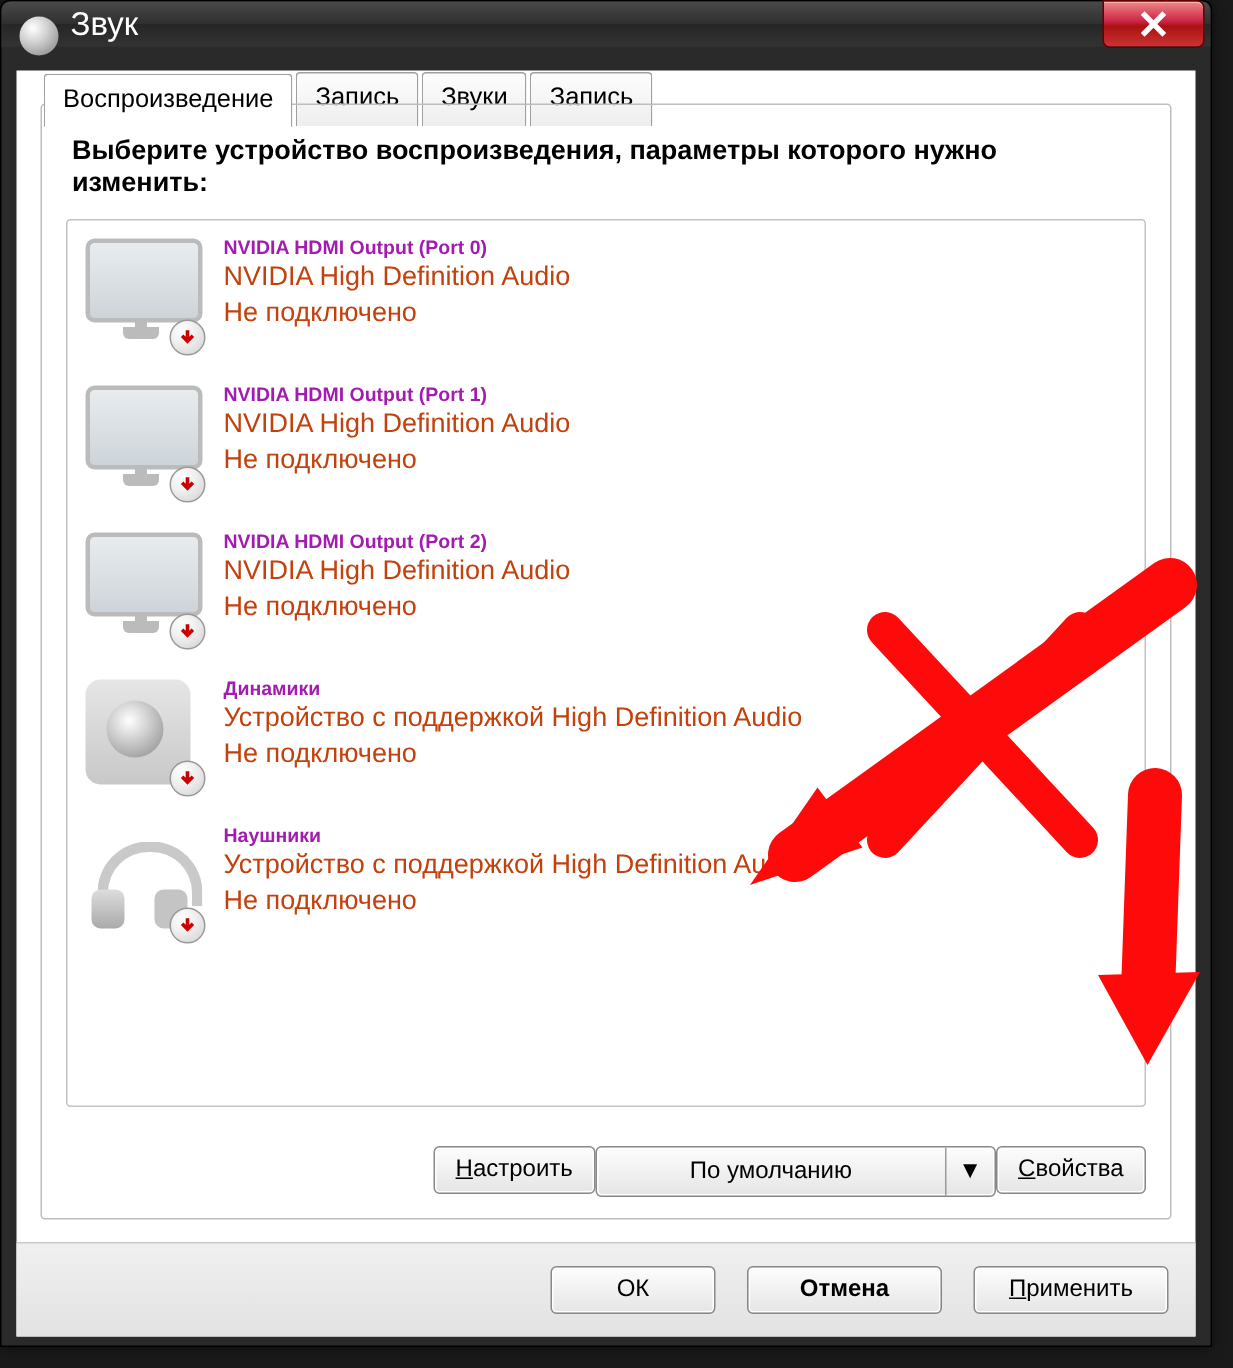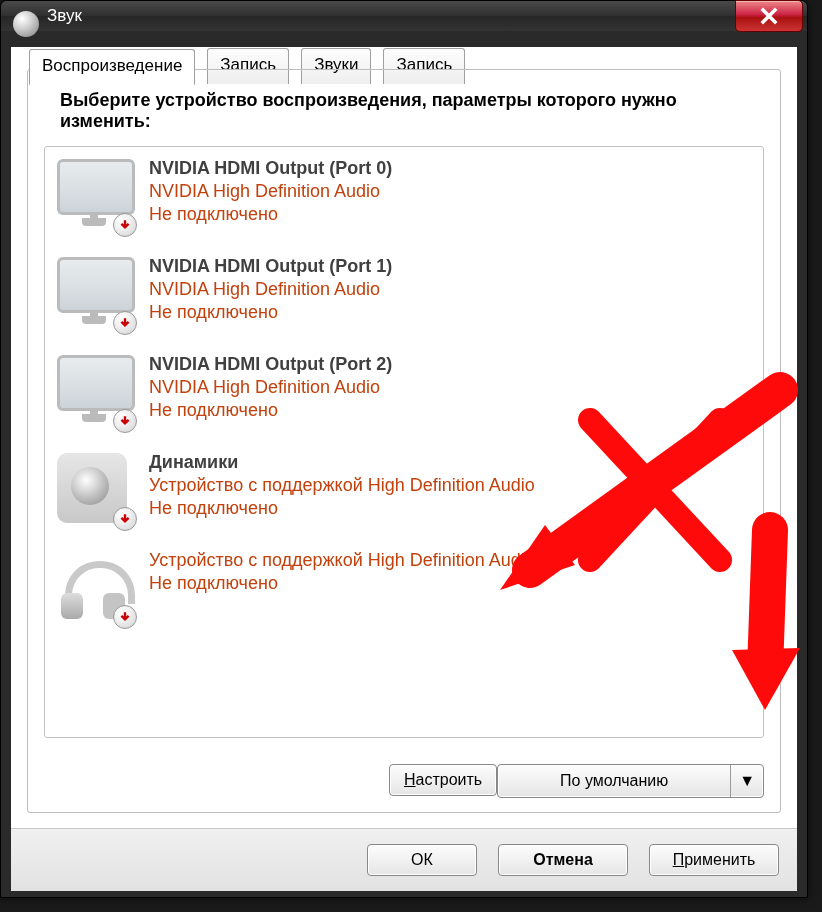--- a/index.html
+++ b/index.html
@@ -1,41 +1,41 @@
 <!DOCTYPE html>
 <html><head>
 <meta charset="utf-8">
 <style>
   body{margin:0;background:#1a1a1a;font-family:"Segoe UI",Tahoma,sans-serif;font-size:15px;color:#000}
   .outer{width:822px;height:912px;position:relative;overflow:hidden;background:#1a1a1a}
   .win{position:absolute;top:0;left:0;right:14px;bottom:14px;background:#2a2a2a;border:1px solid #000;border-radius:6px 6px 0 0;box-shadow:0 0 8px rgba(0,0,0,.6)}
-  .titlebar{height:30px;background:linear-gradient(#4a4a4a,#2f2f2f 50%,#262626 50%,#333);border-radius:6px 6px 0 0;position:relative;display:flex;align-items:center;padding-left:46px;color:#fff;font-size:17px}
+  .titlebar{height:30px;background:linear-gradient(#4a4a4a,#2f2f2f 50%,#262626 50%,#333);border-radius:6px 6px 0 0;position:relative;display:flex;align-items:center;padding-left:46px;color:#fff;font-size:22px}
   .titlebar .sysicon{position:absolute;left:12px;top:10px;width:26px;height:26px;border-radius:50%;background:radial-gradient(circle at 35% 30%,#fff,#cfcfcf 40%,#8a8a8a 90%)}
   .closebtn{position:absolute;right:4px;top:-1px;width:66px;height:30px;background:linear-gradient(#e88,#c24 45%,#a11 55%,#c33);border:1px solid #600;border-radius:0 5px 5px 5px;display:flex;align-items:center;justify-content:center;box-shadow:inset 0 1px 0 rgba(255,255,255,.4)}
   .closebtn svg{width:18px;height:18px}
   .client{position:absolute;top:46px;left:10px;right:10px;bottom:6px;background:#fff}
   .tab-inner{position:absolute;top:22px;left:16px;right:16px;bottom:78px;border:1px solid #bdbdbd;border-radius:3px;padding:18px 16px 16px}
   .tabs{position:absolute;left:18px;top:0;display:flex}
-  .tab{border:1px solid #9f9f9f;border-bottom:none;background:linear-gradient(#fdfdfd,#eee);padding:6px 12px 8px;font-size:17px;margin-right:12px;border-radius:3px 3px 0 0;position:relative;top:1px}
+  .tab{border:1px solid #9f9f9f;border-bottom:none;background:linear-gradient(#fdfdfd,#eee);padding:6px 12px 8px;font-size:17px;margin-right:2px;border-radius:3px 3px 0 0;position:relative;top:1px}
   .tab.active{background:#fff;border-bottom:1px solid #fff;z-index:2;top:2px}
-  .instr{font-size:18px;font-weight:bold;margin:2px 16px 14px}
+  .instr{font-size:18px;font-weight:bold;margin:2px 4px 14px}
   .list{border:1px solid #c2c2c2;border-radius:3px;height:590px;overflow:hidden;background:#fff}
   .row{display:flex;align-items:flex-start;padding:10px 12px;border-bottom:0}
   .row .ico{width:78px;height:78px;position:relative;flex-shrink:0;margin-right:14px}
   .monitor{width:72px;height:50px;border:3px solid #bbb;border-radius:6px;background:linear-gradient(#e8ecef,#cdd4d9);position:relative;top:2px}
   .monitor:after{content:"";position:absolute;bottom:-14px;left:22px;width:24px;height:8px;background:#bbb;border-radius:0 0 4px 4px}
   .monitor:before{content:"";position:absolute;bottom:-6px;left:30px;width:8px;height:6px;background:#bbb}
   .speaker{width:70px;height:70px;border-radius:10px;background:linear-gradient(#e6e6e6,#c8c8c8);position:relative;top:2px}
   .speaker:before{content:"";position:absolute;left:14px;top:14px;width:38px;height:38px;border-radius:50%;background:radial-gradient(circle at 40% 35%,#fff,#bcbcbc 55%,#888)}
   .head{width:72px;height:64px;position:relative;top:4px}
   .head:before{content:"";position:absolute;left:8px;top:8px;width:56px;height:36px;border:7px solid #c9c9c9;border-bottom:none;border-radius:34px 34px 0 0}
   .head:after{content:"";position:absolute;left:4px;top:40px;width:22px;height:26px;background:linear-gradient(#ddd,#aaa);border-radius:6px;box-shadow:42px 0 0 0 #c4c4c4}
   .badge{position:absolute;right:-2px;bottom:-2px;width:22px;height:22px;border-radius:50%;background:radial-gradient(circle at 35% 30%,#fff,#f0f0f0 40%,#d0d0d0);border:1px solid #999;display:flex;align-items:center;justify-content:center}
   .badge svg{width:12px;height:12px}
-  .devname{font-size:18px;font-weight:bold;color:#404040;line-height:1.25}
+  .devname{font-size:13px;font-weight:bold;color:#a21caf;line-height:1.25}
   .devline{font-size:18px;color:#c2410c;line-height:1.3}
   .bottom-btns{position:absolute;left:16px;right:16px;bottom:14px;display:flex;justify-content:flex-end}
   .btn{background:linear-gradient(#fdfdfd,#e5e5e5);border:1px solid #888;border-radius:4px;font-size:16px;height:32px;padding:0 14px;display:inline-flex;align-items:center;box-shadow:inset 0 0 0 1px #fff}
   .btn u{text-decoration:underline}
   .btn.split{padding:0}
   .btn.split span{padding:0 16px;display:inline-flex;align-items:center;height:100%}
   .btn.split .dd{border-left:1px solid #9a9a9a;padding:0 8px}
   .dlgbar{position:absolute;left:0;right:0;bottom:0;height:62px;background:linear-gradient(#f0f0f0,#e2e2e2);border-top:1px solid #c8c8c8;display:flex;justify-content:flex-end;align-items:center;padding-right:18px;gap:21px}
   .ann{position:absolute;pointer-events:none}
 </style>
@@ -133,35 +133,39 @@
           <div class="row">
             <div class="ico">
               <div class="head"></div>
               <div class="badge">
                   <svg viewBox="0 0 10 10">
                     <path d="M5 1 L5 7 M2 4 L5 7 L8 4" stroke="#c00" stroke-width="2" fill="none"></path>
                   </svg>
                 </div>
             </div>
             <div>
+              <div class="devname">Наушники</div>
               <div class="devline">Устройство с поддержкой High Definition Audio</div>
               <div class="devline">Не подключено</div>
             </div>
           </div>
         </div>
 
         <div class="bottom-btns">
           <button class="btn">
               <span><u>Н</u>астроить</span>
             </button>
           <div style="display:flex;">
             <div class="btn split">
               <span style="min-width:200px;justify-content:center">По умолчанию</span>
               <span class="dd">▼</span>
             </div>
+            <button class="btn">
+                <span><u>С</u>войства</span>
+              </button>
           </div>
         </div>
       </div>
 
       <div class="dlgbar">
         <button class="btn" style="min-width:110px;justify-content:center">ОК</button>
         <button class="btn" style="min-width:130px;justify-content:center;font-weight:bold">Отмена</button>
         <button class="btn" style="min-width:130px;justify-content:center">
             <span><u>П</u>рименить</span>
           </button>

